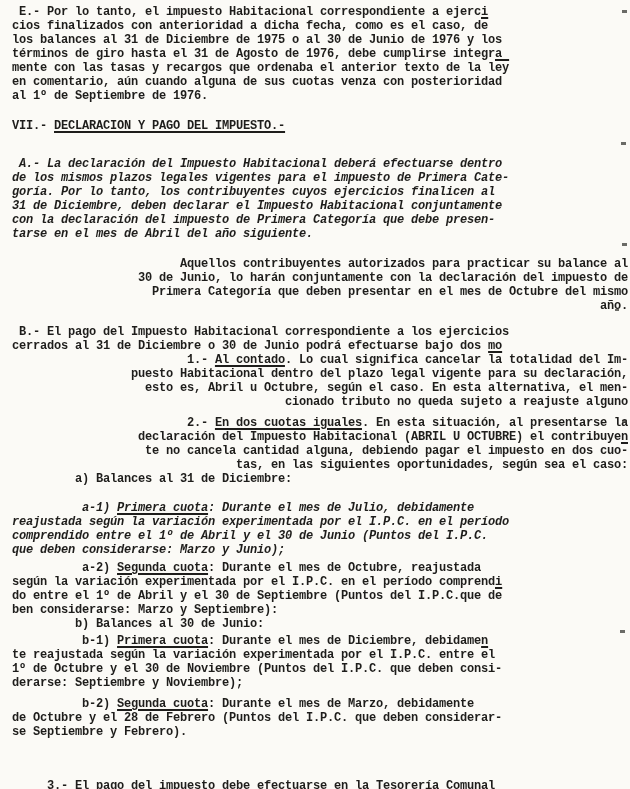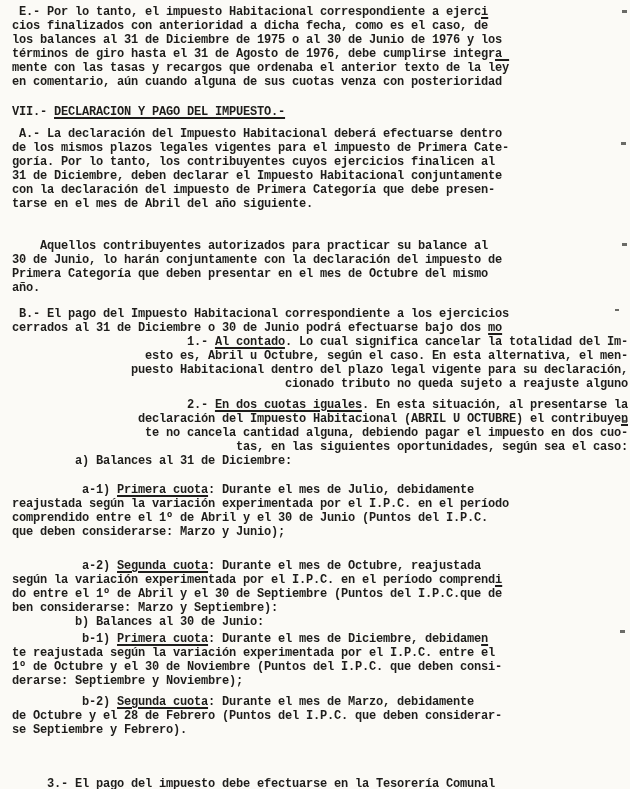--- a/index.html
+++ b/index.html
@@ -49,58 +49,59 @@
 <body>
 
 <div class="page" id="page" style="background: rgb(251, 250, 246); color: rgb(30, 29, 27);">
     <div class="block" style="margin-bottom: 16px;">
       <div class="line"><span> E.- Por lo tanto, el impuesto Habitacional correspondiente a ejerc</span><span class="seg-u">i</span></div>
       <div class="line"><span>cios finalizados con anterioridad a dicha fecha, como es el caso, d</span><span class="seg-o">e</span></div>
       <div class="line"><span>los balances al 31 de Diciembre de 1975 o al 30 de Junio de 1976 y los</span></div>
       <div class="line"><span>términos de giro hasta el 31 de Agosto de 1976, debe cumplirse integr</span><span class="seg-u">a</span></div>
       <div class="line"><span>mente con las tasas y recargos que ordenaba el anterior texto de la l</span><span class="seg-o">ey</span></div>
       <div class="line"><span>en comentario, aún cuando alguna de sus cuotas venza con posterioridad</span></div>
+      <div class="line"><span>al 1º de Septiembre de 1976.</span></div>
     </div>
-    <div class="block" style="margin-bottom: 8px;">
+    <div class="block" style="margin-bottom: 24px;">
       <div class="line"><span>VII.- </span><span class="seg-u">DECLARACION Y PAGO DEL IMPUESTO.-</span></div>
     </div>
-    <div class="block" style="margin-bottom: 28px;">
+    <div class="block" style="margin-bottom: 16px; font-style: italic;">
       <div class="line"><span> A.- La declaración del Impuesto Habitacional deberá efectuarse dentro</span></div>
       <div class="line"><span>de los mismos plazos legales vigentes para el impuesto de Primera Cate-</span></div>
       <div class="line"><span>goría. Por lo tanto, los contribuyentes cuyos ejercicios finalicen al</span></div>
       <div class="line"><span>31 de Diciembre, deben declarar el Impuesto Habitacional conjuntamente</span></div>
       <div class="line"><span>con la declaración del impuesto de Primera Categoría que debe presen-</span></div>
       <div class="line"><span>tarse en el mes de Abril del año siguiente.</span></div>
     </div>
-    <div class="block" style="margin-bottom: 12px;">
+    <div class="block" style="margin-bottom: 12px; text-align: right;">
       <div class="line"><span>    Aquellos contribuyentes autorizados para practicar su balance al</span></div>
       <div class="line"><span>30 de Junio, lo harán conjuntamente con la declaración del impuesto de</span></div>
       <div class="line"><span>Primera Categoría que deben presentar en el mes de Octubre del mismo</span></div>
       <div class="line"><span>año.</span></div>
     </div>
     <div class="block" style="">
       <div class="line"><span> B.- El pago del Impuesto Habitacional correspondiente a los ejercicios</span></div>
       <div class="line"><span>cerrados al 31 de Diciembre o 30 de Junio podrá efectuarse bajo dos </span><span class="seg-u">mo</span></div>
     </div>
     <div class="block" style="margin-bottom: 7px; text-align: right;">
       <div class="line"><span>     1.- </span><span class="seg-u">Al contado</span><span>. Lo cual significa cancelar la totalidad del Im-</span></div>
+      <div class="line"><span>puesto Habitacional dentro del plazo legal vigente para su declaración,</span></div>
       <div class="line"><span>esto es, Abril u Octubre, según el caso. En esta alternativa, el men-</span></div>
-      <div class="line"><span>puesto Habitacional dentro del plazo legal vigente para su declaración,</span></div>
       <div class="line"><span>cionado tributo no queda sujeto a reajuste alguno</span></div>
     </div>
     <div class="block" style="margin-bottom: 0px; text-align: right;">
       <div class="line"><span>     2.- </span><span class="seg-u">En dos cuotas iguales</span><span>. En esta situación, al presentarse la</span></div>
       <div class="line"><span>declaración del Impuesto Habitacional (ABRIL U OCTUBRE) el contribuye</span><span class="seg-u">n</span></div>
       <div class="line"><span>te no cancela cantidad alguna, debiendo pagar el impuesto en dos cuo-</span></div>
       <div class="line"><span>tas, en las siguientes oportunidades, según sea el caso:</span></div>
     </div>
     <div class="block" style="margin-bottom: 15px;">
       <div class="line"><span>         a) Balances al 31 de Diciembre:</span></div>
     </div>
-    <div class="block" style="margin-bottom: 20px;">
+    <div class="block" style="margin-bottom: 4px; font-style: italic;">
       <div class="line"><span>          a-1) </span><span class="seg-u">Primera cuota</span><span>: Durante el mes de Julio, debidamente</span></div>
       <div class="line"><span>reajustada según la variación experimentada por el I.P.C. en el período</span></div>
       <div class="line"><span>comprendido entre el 1º de Abril y el 30 de Junio (Puntos del I.P.C.</span></div>
       <div class="line"><span>que deben considerarse: Marzo y Junio);</span></div>
     </div>
     <div class="block" style="margin-bottom: 0px;">
       <div class="line"><span>          a-2) </span><span class="seg-u">Segunda cuota</span><span>: Durante el mes de Octubre, reajustada</span></div>
       <div class="line"><span>según la variación experimentada por el I.P.C. en el período comprend</span><span class="seg-u">i</span></div>
       <div class="line"><span>do entre el 1º de Abril y el 30 de Septiembre (Puntos del I.P.C.que d</span><span class="seg-o">e</span></div>
       <div class="line"><span>ben considerarse: Marzo y Septiembre):</span></div>

